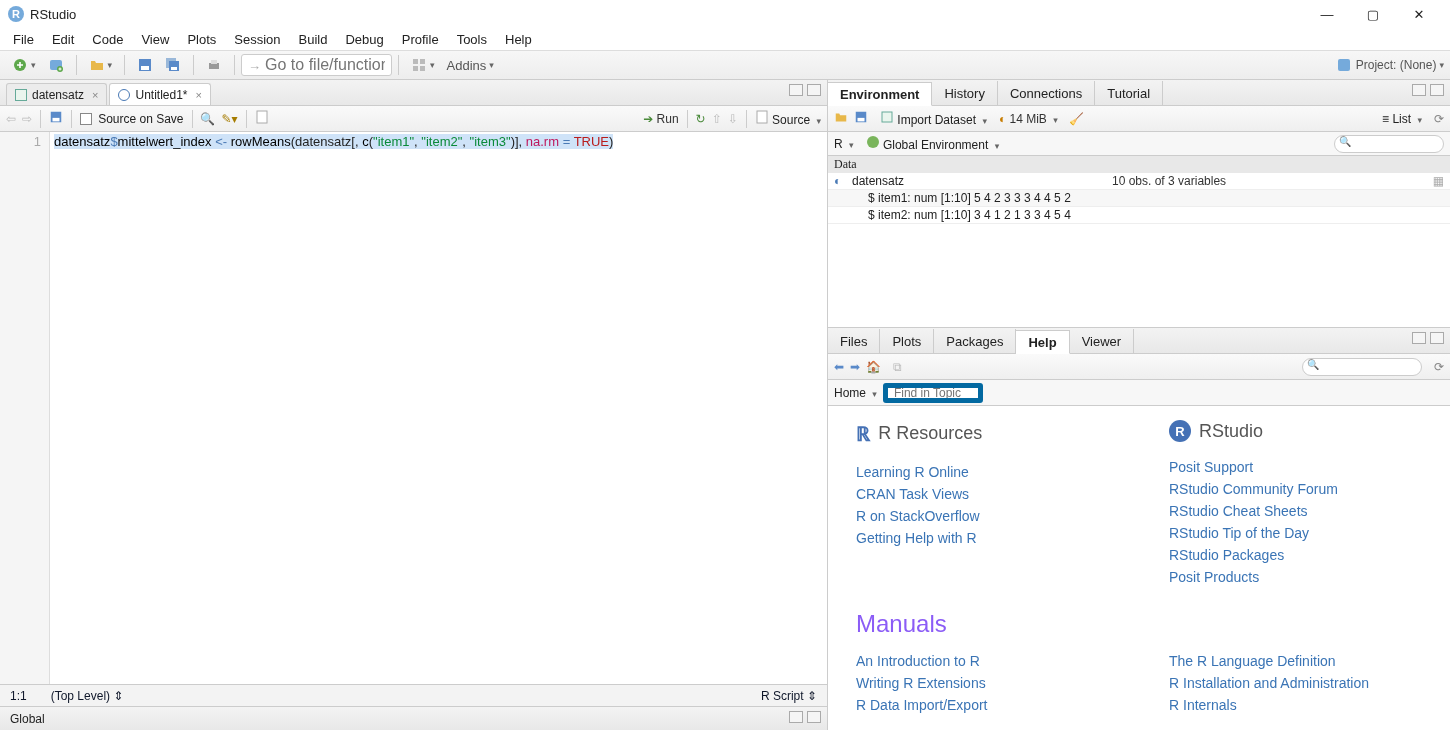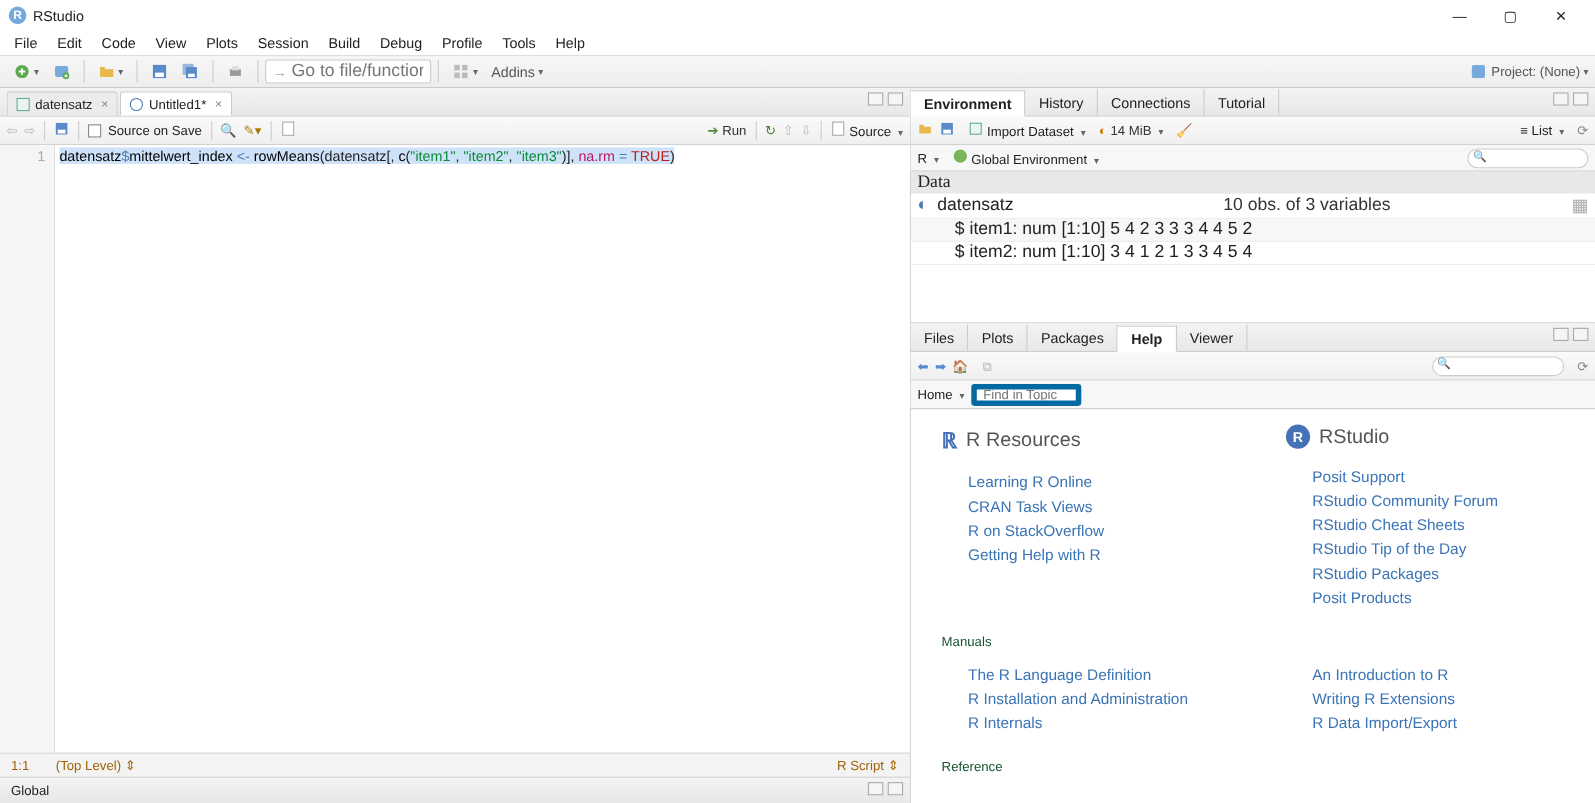--- a/index.html
+++ b/index.html
@@ -39,60 +39,60 @@
 .gutter { width:50px; background:#f5f5f5; border-right:1px solid #ddd; text-align:right; padding:2px 8px 0 0; color:#aaa; font-family:Consolas,monospace; font-size:13px; }
 .codearea { flex:1; padding:2px 0 0 4px; font-family:Consolas,monospace; font-size:13px; white-space:pre; }
 .hl-sel { background:#cfe3f8; }
 .tok-var { color:#000; }
 .tok-op { color:#4a7ab5; }
 .tok-fn { color:#000; }
 .tok-str { color:#0a8a3a; }
 .tok-kw { color:#be185d; }
 .tok-const { color:#b91c1c; }
 
-.statusbar { height:22px; border-top:1px solid #ccc; background:#f3f3f3; display:flex; align-items:center; padding:0 10px; font-size:12px; color:#a16207; }
+.statusbar { height:22px; border-top:1px solid #ccc; background:#f3f3f3; display:flex; align-items:center; padding:0 10px; font-size:12px; color:#0f172a; }
 .statusbar .right { margin-left:auto; }
 
 .console-tab { height:24px; border-top:1px solid #ccc; background:linear-gradient(#f3f3f3,#e8e8e8); display:flex; align-items:center; padding:0 10px; font-size:12px; position:relative; }
 
 .envpane { height:314px; display:flex; flex-direction:column; border-bottom:1px solid #ccc; }
 .helppane { flex:1; display:flex; flex-direction:column; }
 
 .ptabrow { height:26px; display:flex; align-items:flex-end; background:linear-gradient(#f3f3f3,#e8e8e8); border-bottom:1px solid #ccc; position:relative; }
 .ptab { height:24px; display:flex; align-items:center; padding:0 12px; font-size:13px; border-right:1px solid #ccc; cursor:default; }
 .ptab.active { background:#fff; border-top:1px solid #ccc; border-bottom:1px solid #fff; margin-bottom:-1px; font-weight:600; }
 
 .envbar { height:26px; display:flex; align-items:center; padding:0 6px; background:linear-gradient(#fafafa,#efefef); border-bottom:1px solid #ccc; font-size:12px; gap:6px; }
 .envbar2 { height:24px; display:flex; align-items:center; padding:0 6px; background:#f7f7f7; border-bottom:1px solid #ccc; font-size:12px; gap:6px; }
 .search-sm { border:1px solid #ccc; border-radius:10px; height:18px; width:110px; padding:0 8px 0 22px; font-size:11px; background:#fff; }
 .search-wrap { position:relative; margin-left:auto; }
 .search-wrap::before { content:"🔍"; position:absolute; left:5px; top:1px; font-size:10px; color:#999; }
 
-.envdata { flex:1; overflow:auto; font-family:Consolas,monospace; font-size:16px; }
+.envdata { flex:1; overflow:auto; font-family:Consolas,monospace; font-size:12px; }
 .envhdr { background:#e8e8e8; padding:1px 6px; font-weight:normal; font-family:"Segoe UI"; }
 .envrow { display:flex; padding:1px 6px; border-bottom:1px solid #eee; align-items:center; }
 .envrow.alt { background:#f7f7f7; }
 .envexp { color:#4a7ab5; margin-right:4px; width:14px; }
 .envname { width:260px; }
 .envval { flex:1; color:#333; }
 .envsub { padding-left:40px;align-items:flex-end; }
 
 .helpbar { height:26px; display:flex; align-items:center; padding:0 6px; background:linear-gradient(#fafafa,#efefef); border-bottom:1px solid #ccc; font-size:12px; gap:6px; }
 .helpbar2 { height:26px; display:flex; align-items:center; padding:0 6px; background:#f7f7f7; border-bottom:1px solid #ccc; font-size:12px; gap:6px; }
 .find-topic { border:5px solid #0369a1; border-radius:3px; height:20px; width:100px; padding:0 6px; font-size:12px; }
 
 .helpbody { flex:1; overflow:auto; padding:14px 28px; font-size:14px; position:relative; }
 .helpbody::-webkit-scrollbar{width:14px;}
 .helpbody::-webkit-scrollbar-thumb{background:#ccc;}
 .helpcols { display:flex; gap:60px; }
 .helpcol { flex:1; }
 .helphdr { display:flex; align-items:center; gap:8px; font-size:18px; color:#555; margin-bottom:14px; }
 .helphdr .ricon { width:22px; height:22px; border-radius:50%; background:#4571b5; color:#fff; display:flex; align-items:center; justify-content:center; font-weight:bold; font-size:13px; }
-.helplink { color:#3a74b5; padding:3px 0; cursor:pointer; font-size:14px;margin-left:24px; }
-.sectionhdr { font-size:12px; color:#14532d; margin:22px 0 12px 0; }
+.helplink { color:#3a74b5; padding:3px 0; cursor:pointer; font-size:14px; }
+.sectionhdr { font-size:24px; color:#8b5cf6; margin:22px 0 12px 0; }
 
 .chk { width:12px; height:12px; border:1px solid #888; background:#fff; display:inline-block; vertical-align:middle; }
 .dd-caret { font-size:9px; color:#666; margin-left:3px; }
 .icon-svg { width:16px; height:16px; }
 </style>
 </head>
 <body>
 
 <div class="titlebar">
   <div class="r-icon">R</div>
@@ -368,27 +368,26 @@
             <div class="helplink">RStudio Community Forum</div>
             <div class="helplink">RStudio Cheat Sheets</div>
             <div class="helplink">RStudio Tip of the Day</div>
             <div class="helplink">RStudio Packages</div>
             <div class="helplink">Posit Products</div>
           </div>
         </div>
         <div class="sectionhdr">Manuals</div>
         <div class="helpcols">
           <div class="helpcol">
+            <div class="helplink">An Introduction to R</div>
+            <div class="helplink">Writing R Extensions</div>
+            <div class="helplink">R Data Import/Export</div>
+          </div>
+          <div class="helpcol">
             <div class="helplink">The R Language Definition</div>
             <div class="helplink">R Installation and Administration</div>
             <div class="helplink">R Internals</div>
           </div>
-          <div class="helpcol">
-            <div class="helplink">An Introduction to R</div>
-            <div class="helplink">Writing R Extensions</div>
-            <div class="helplink">R Data Import/Export</div>
-          </div>
-        </div>
-        <div class="sectionhdr">Reference</div>
+        </div>
       </div>
     </div>
   </div>
 </div>
 
 </body></html>

